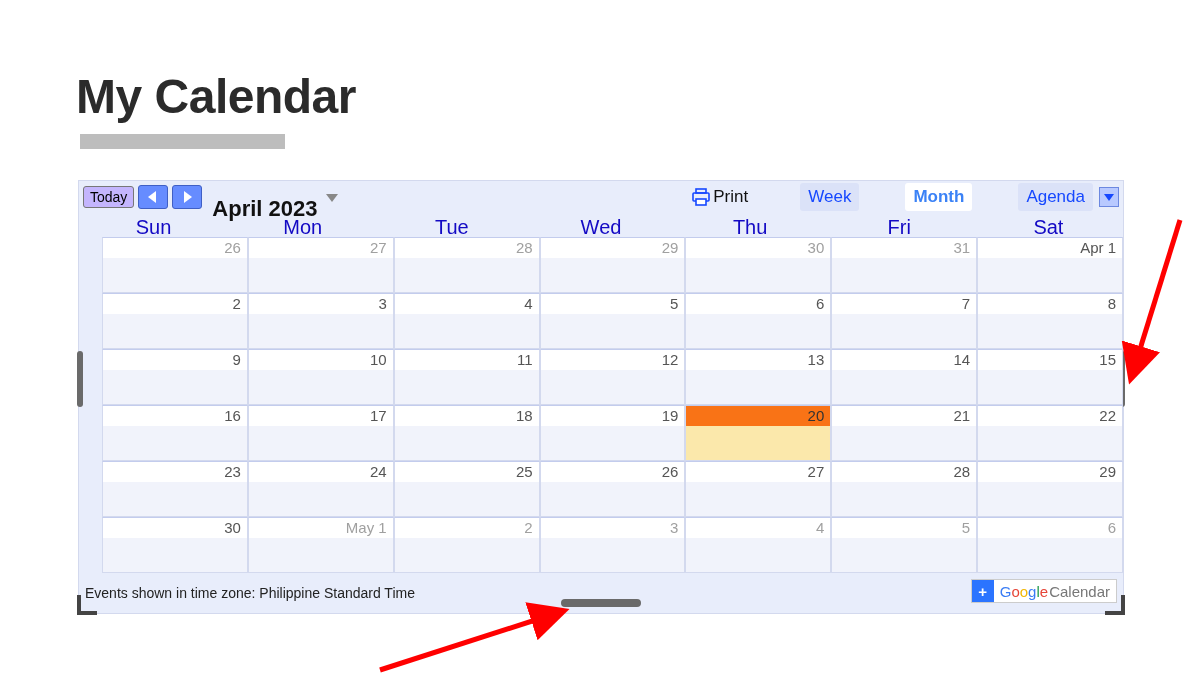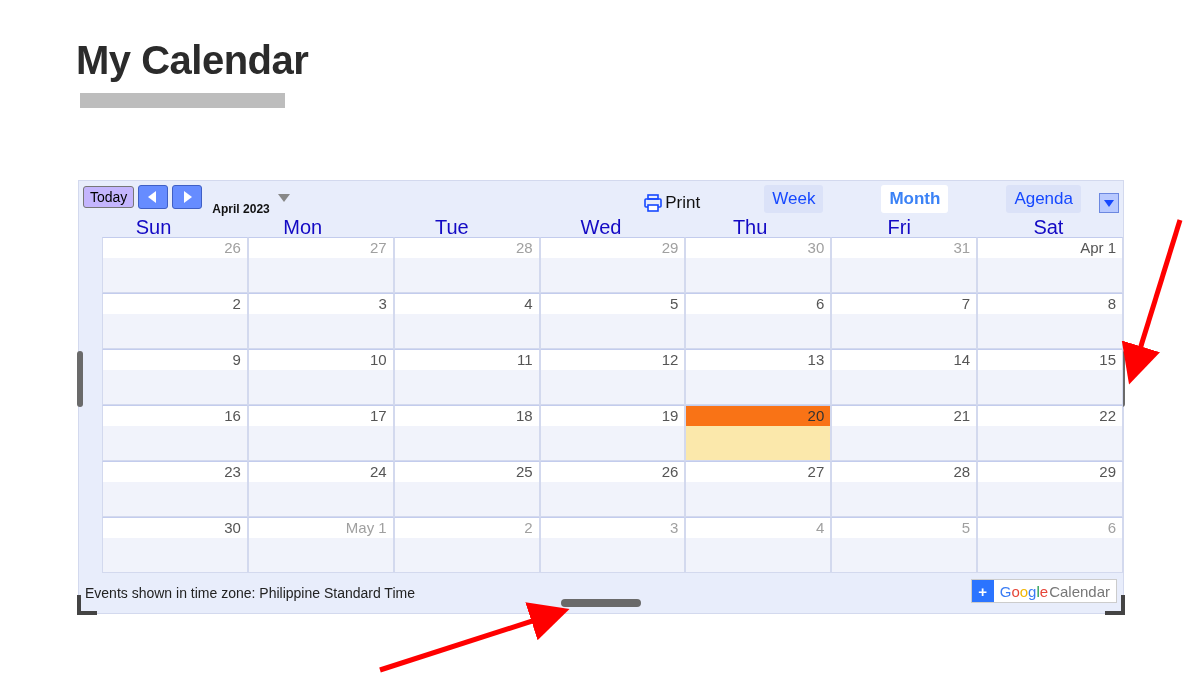--- a/index.html
+++ b/index.html
@@ -6,24 +6,24 @@
   body {
     margin: 0;
     font-family: Arial, Helvetica, sans-serif;
     background: #fff;
     width: 1200px;
     height: 698px;
     position: relative;
     overflow: hidden;
   }
   .page-title {
-    font-size: 40px;
+    font-size: 48px;
     font-weight: 800;
     color: #2b2b2b;
-    margin: 38px 0 8px 76px;
+    margin: 69px 0 8px 76px;
     letter-spacing: -0.5px;
   }
   .redact-bar {
     width: 205px;
     height: 15px;
     background: #bdbdbd;
     margin: 10px 0 8px 80px;
   }
   .calendar-frame {
     position: absolute;
@@ -56,38 +56,38 @@
     border: 1px solid #3f5fc5;
     border-radius: 3px;
     display: flex;
     align-items: center;
     justify-content: center;
     cursor: pointer;
     margin-left: 4px;
   }
   .nav-btn svg { display: block; }
   .month-label {
-    font-size: 12px;
+    font-size: 22px;
     font-weight: 700;
     color: #111;
     margin-left: 10px;
     margin-top: 23px;
   }
   .dd-triangle {
     margin-left: 8px;
     cursor: pointer;
   }
   .toolbar-right {
     position: absolute;
     right: 4px;
     top: 0;
     height: 32px;
     display: flex;
-    align-items: flex-end;
-    gap: 14px;
+    align-items: center;
+    gap: 2px;
   }
   .print-group {
     display: flex;
     align-items: center;
     gap: 2px;
     cursor: pointer;
     margin-right: 6px;
   }
   .print-label { font-size: 17px; color: #111; }
   .view-tab {

